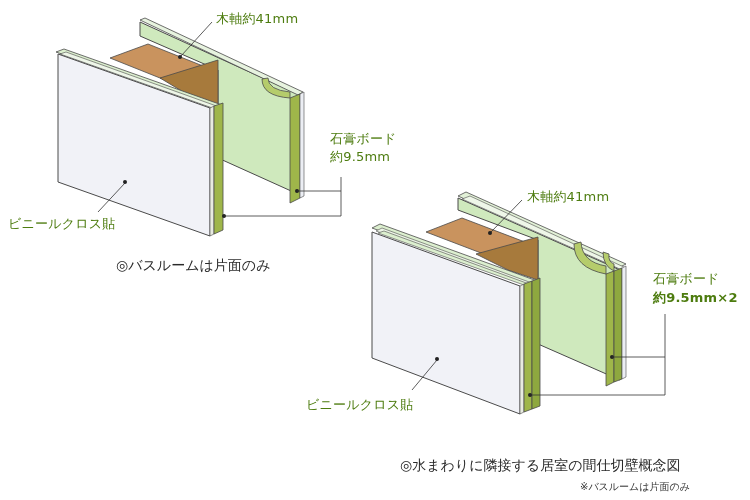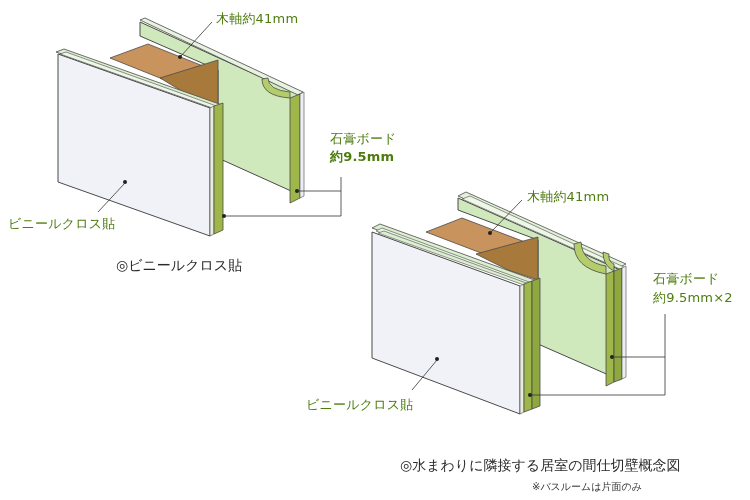--- a/index.html
+++ b/index.html
@@ -1,21 +1,21 @@
 <!DOCTYPE html>
 <html><head>
   <meta charset="utf-8">
   <style>
     html, body { margin:0; padding:0; background:#ffffff; }
     body { width:750px; height:500px; position:relative; overflow:hidden;
            font-family:"DejaVu Sans","Liberation Sans",sans-serif; color:#222; }
     svg { position:absolute; left:0; top:0; }
     .lbl { position:absolute; white-space:nowrap; font-size:13px; color:#4d7c0f; letter-spacing:0.2px; }
     .cap { position:absolute; white-space:nowrap; font-size:14px; color:#2a2a2a; }
-    .note { position:absolute; white-space:nowrap; font-size:10px; color:#333; }
+    .note { position:absolute; white-space:nowrap; font-size:10px; color:#333;margin-left:48px; }
   </style>
 </head>
 <body>
 
 <svg width="750" height="500" viewBox="0 0 750 500">
 
   <g>
 
     <polygon points="140,22 300,95 300,195 218,158 218,70 140,36" fill="#cfe9bd" stroke="#4a4a4a" stroke-width="1"></polygon>
 
@@ -80,22 +80,22 @@
     <circle cx="437" cy="359" r="2" fill="#222"></circle>
     <circle cx="612" cy="357" r="2" fill="#222"></circle>
     <polyline points="612,357 665,357 665,314" fill="none" stroke="#333" stroke-width="0.8"></polyline>
     <circle cx="530" cy="395" r="2" fill="#222"></circle>
     <polyline points="530,395 665,395 665,357" fill="none" stroke="#333" stroke-width="0.8"></polyline>
   </g>
 </svg>
 
 <div class="lbl" style="left:216px; top:10px;">木軸約41mm</div>
 <div class="lbl" style="left:330px; top:130px;">石膏ボード</div>
-<div class="lbl" style="left:330px; top:148px;font-weight:bold;">約9.5mm</div>
+<div class="lbl" style="left:330px; top:148px;">約9.5mm</div>
 <div class="lbl" style="left:8px; top:215px;">ビニールクロス貼</div>
-<div class="cap" style="left:116px; top:257px;">◎ビニールクロス貼</div>
+<div class="cap" style="left:116px; top:257px;">◎バスルームは片面のみ</div>
 
 <div class="lbl" style="left:527px; top:188px;">木軸約41mm</div>
 <div class="lbl" style="left:653px; top:270px;">石膏ボード</div>
-<div class="lbl" style="left:653px; top:289px;">約9.5mm×2</div>
+<div class="lbl" style="left:653px; top:289px;font-weight:bold;">約9.5mm×2</div>
 <div class="lbl" style="left:306px; top:396px;">ビニールクロス貼</div>
 <div class="cap" style="left:360px; top:457px;margin-left:40px;">◎水まわりに隣接する居室の間仕切壁概念図</div>
 <div class="note" style="left:532px; top:480px;">※バスルームは片面のみ</div>
 
 </body></html>

